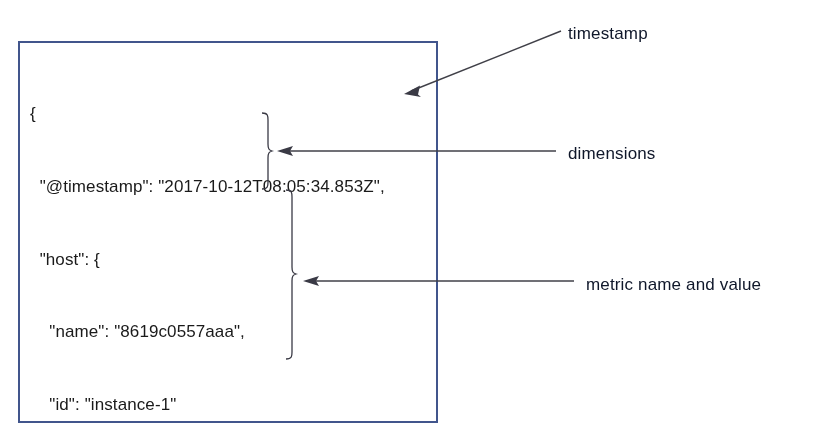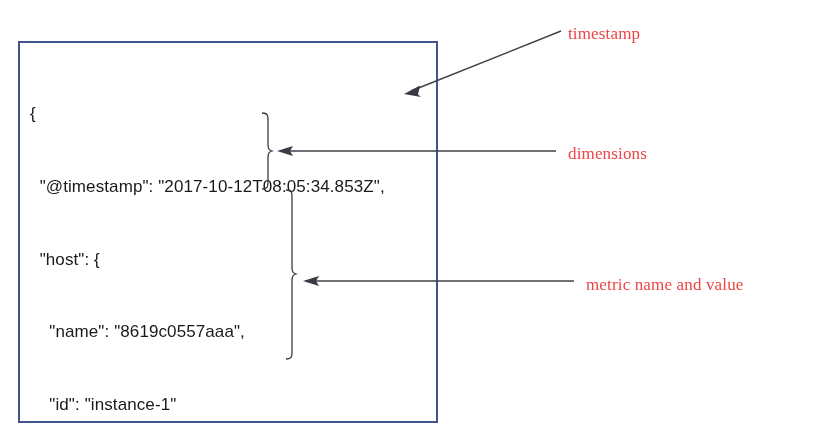--- a/index.html
+++ b/index.html
@@ -46,23 +46,23 @@
   }
   .json-line {
     display: block;
     height: 24.2px;
     white-space: pre;
   }
 
   
   .annotation-label {
     position: absolute;
-    font-family: Liberation Serif, serif;
+    font-family: Liberation Sans, sans-serif;
     font-size: 17px;
-    color: #ef4444;
+    color: #0f172a;
     white-space: nowrap;
     letter-spacing: 0.15px;
   }
   #label-timestamp { left: 568px; top: 24px; }
   #label-dimensions { left: 568px; top: 144px; }
   #label-metric { left: 586px; top: 275px; }
 
   
   #overlay {
     position: absolute;

